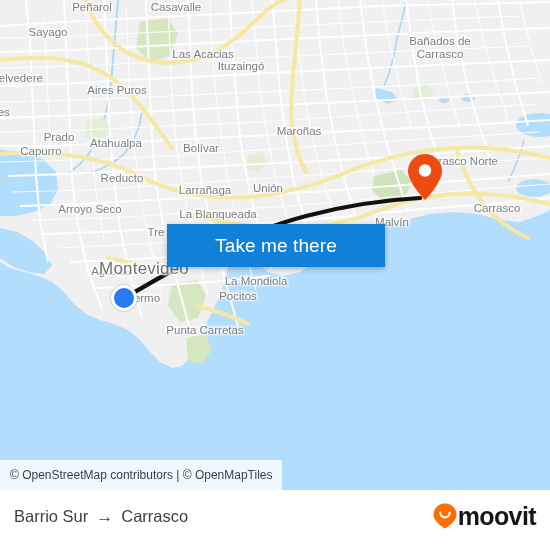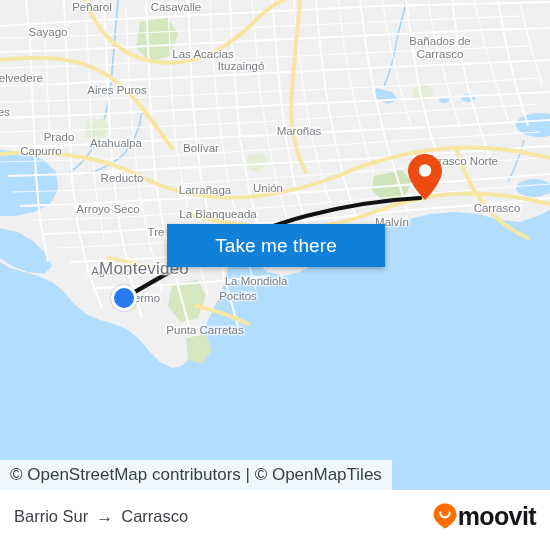--- a/index.html
+++ b/index.html
@@ -88,21 +88,21 @@
   }
 
   
   #map-attribution {
     position: absolute;
     left: 0;
     top: 460px;
     height: 30px;
     background: rgba(255,255,255,.80);
     color: #3b3f45;
-    font-size: 17px;
+    font-size: 12px;
     line-height: 30px;
     padding: 0 10px;
     white-space: nowrap;
     box-sizing: border-box;
   }
 
   
   #footer {
     position: absolute;
     left: 0; top: 490px;
@@ -273,21 +273,21 @@
   <div class="map-label" style="left:59px;  top:108px;margin-top:29px;">Prado</div>
   <div class="map-label" style="left:4px;   top:112px;">es</div>
   <div class="map-label" style="left:116px; top:143px;">Atahualpa</div>
   <div class="map-label" style="left:201px; top:148px;">Bolívar</div>
   <div class="map-label" style="left:299px; top:131px;">Maroñas</div>
   <div class="map-label" style="left:41px;  top:151px;">Capurro</div>
   <div class="map-label" style="left:122px; top:178px;">Reducto</div>
   <div class="map-label" style="left:205px; top:190px;">Larrañaga</div>
   <div class="map-label" style="left:268px; top:188px;">Unión</div>
   <div class="map-label" style="left:459px; top:161px;">Carrasco Norte</div>
-  <div class="map-label" style="left:108px; top:209px;">Arroyo Seco</div>
+  <div class="map-label" style="left:90px; top:209px;">Arroyo Seco</div>
   <div class="map-label" style="left:218px; top:214px;">La Blanqueada</div>
   <div class="map-label" style="left:497px; top:208px;">Carrasco</div>
   <div class="map-label" style="left:392px; top:222px;">Malvín</div>
   <div class="map-label" style="left:156px; top:232px;">Tre</div>
   <div class="map-label" style="left:111px; top:271px;">Aguada</div>
   <div class="map-label big" style="left:111px; top:269px;margin-left:33px;">Montevideo</div>
   <div class="map-label" style="left:147px; top:298px;">ermo</div>
   <div class="map-label" style="left:256px; top:281px;">La Mondiola</div>
   <div class="map-label" style="left:238px; top:296px;">Pocitos</div>
   <div class="map-label" style="left:205px; top:330px;">Punta Carretas</div>

